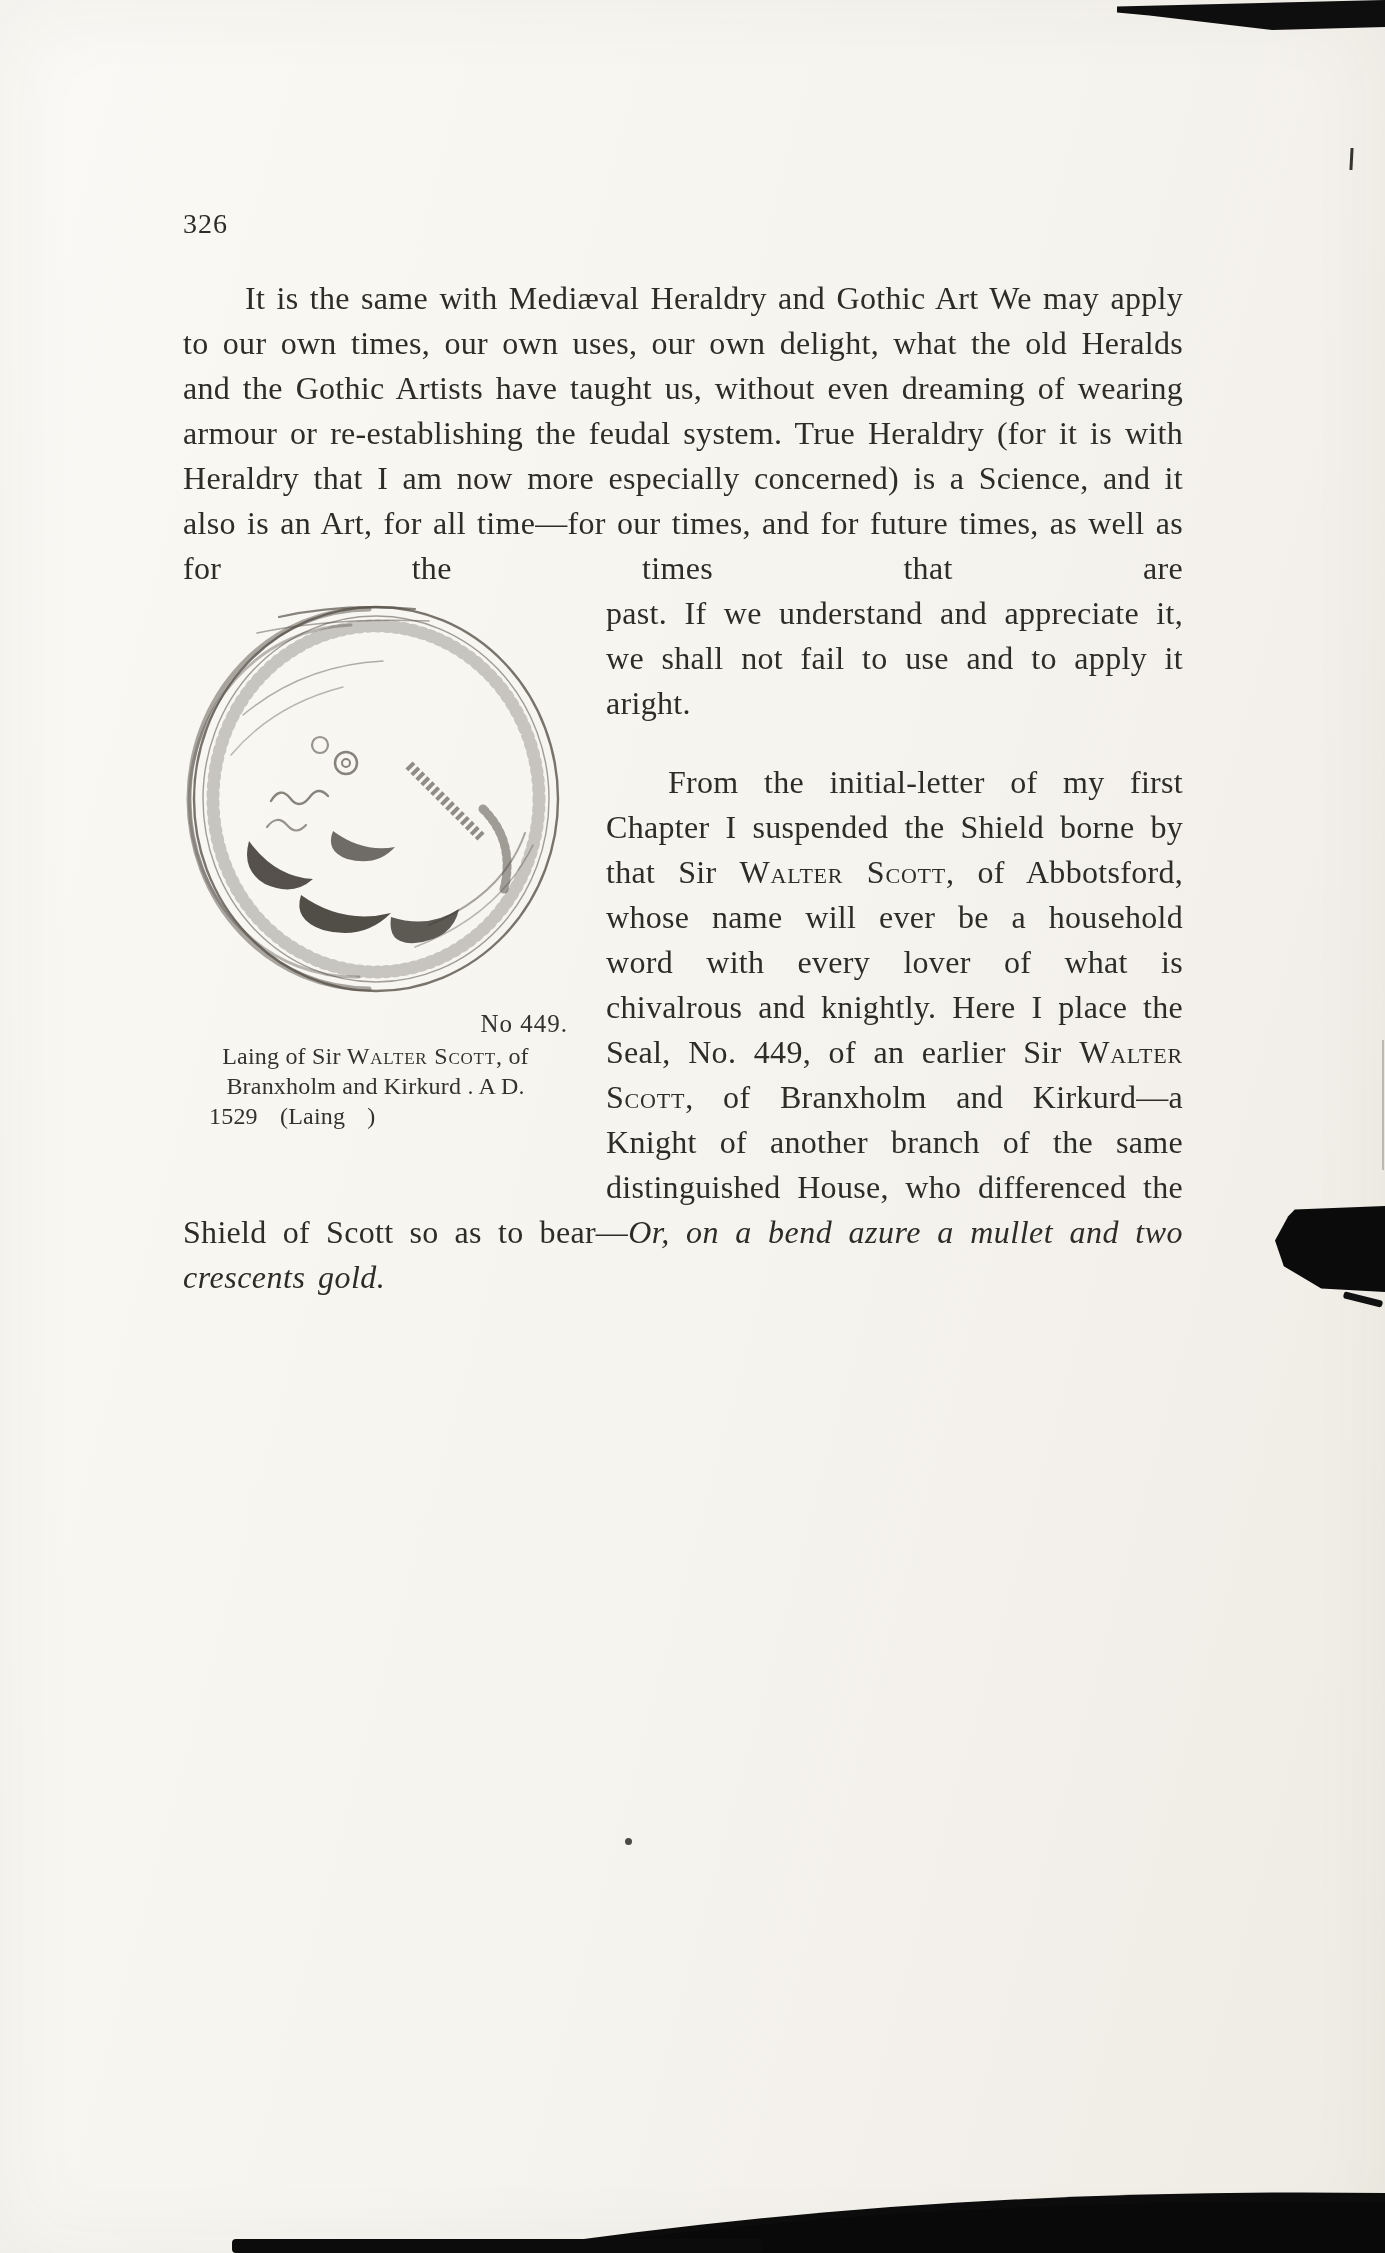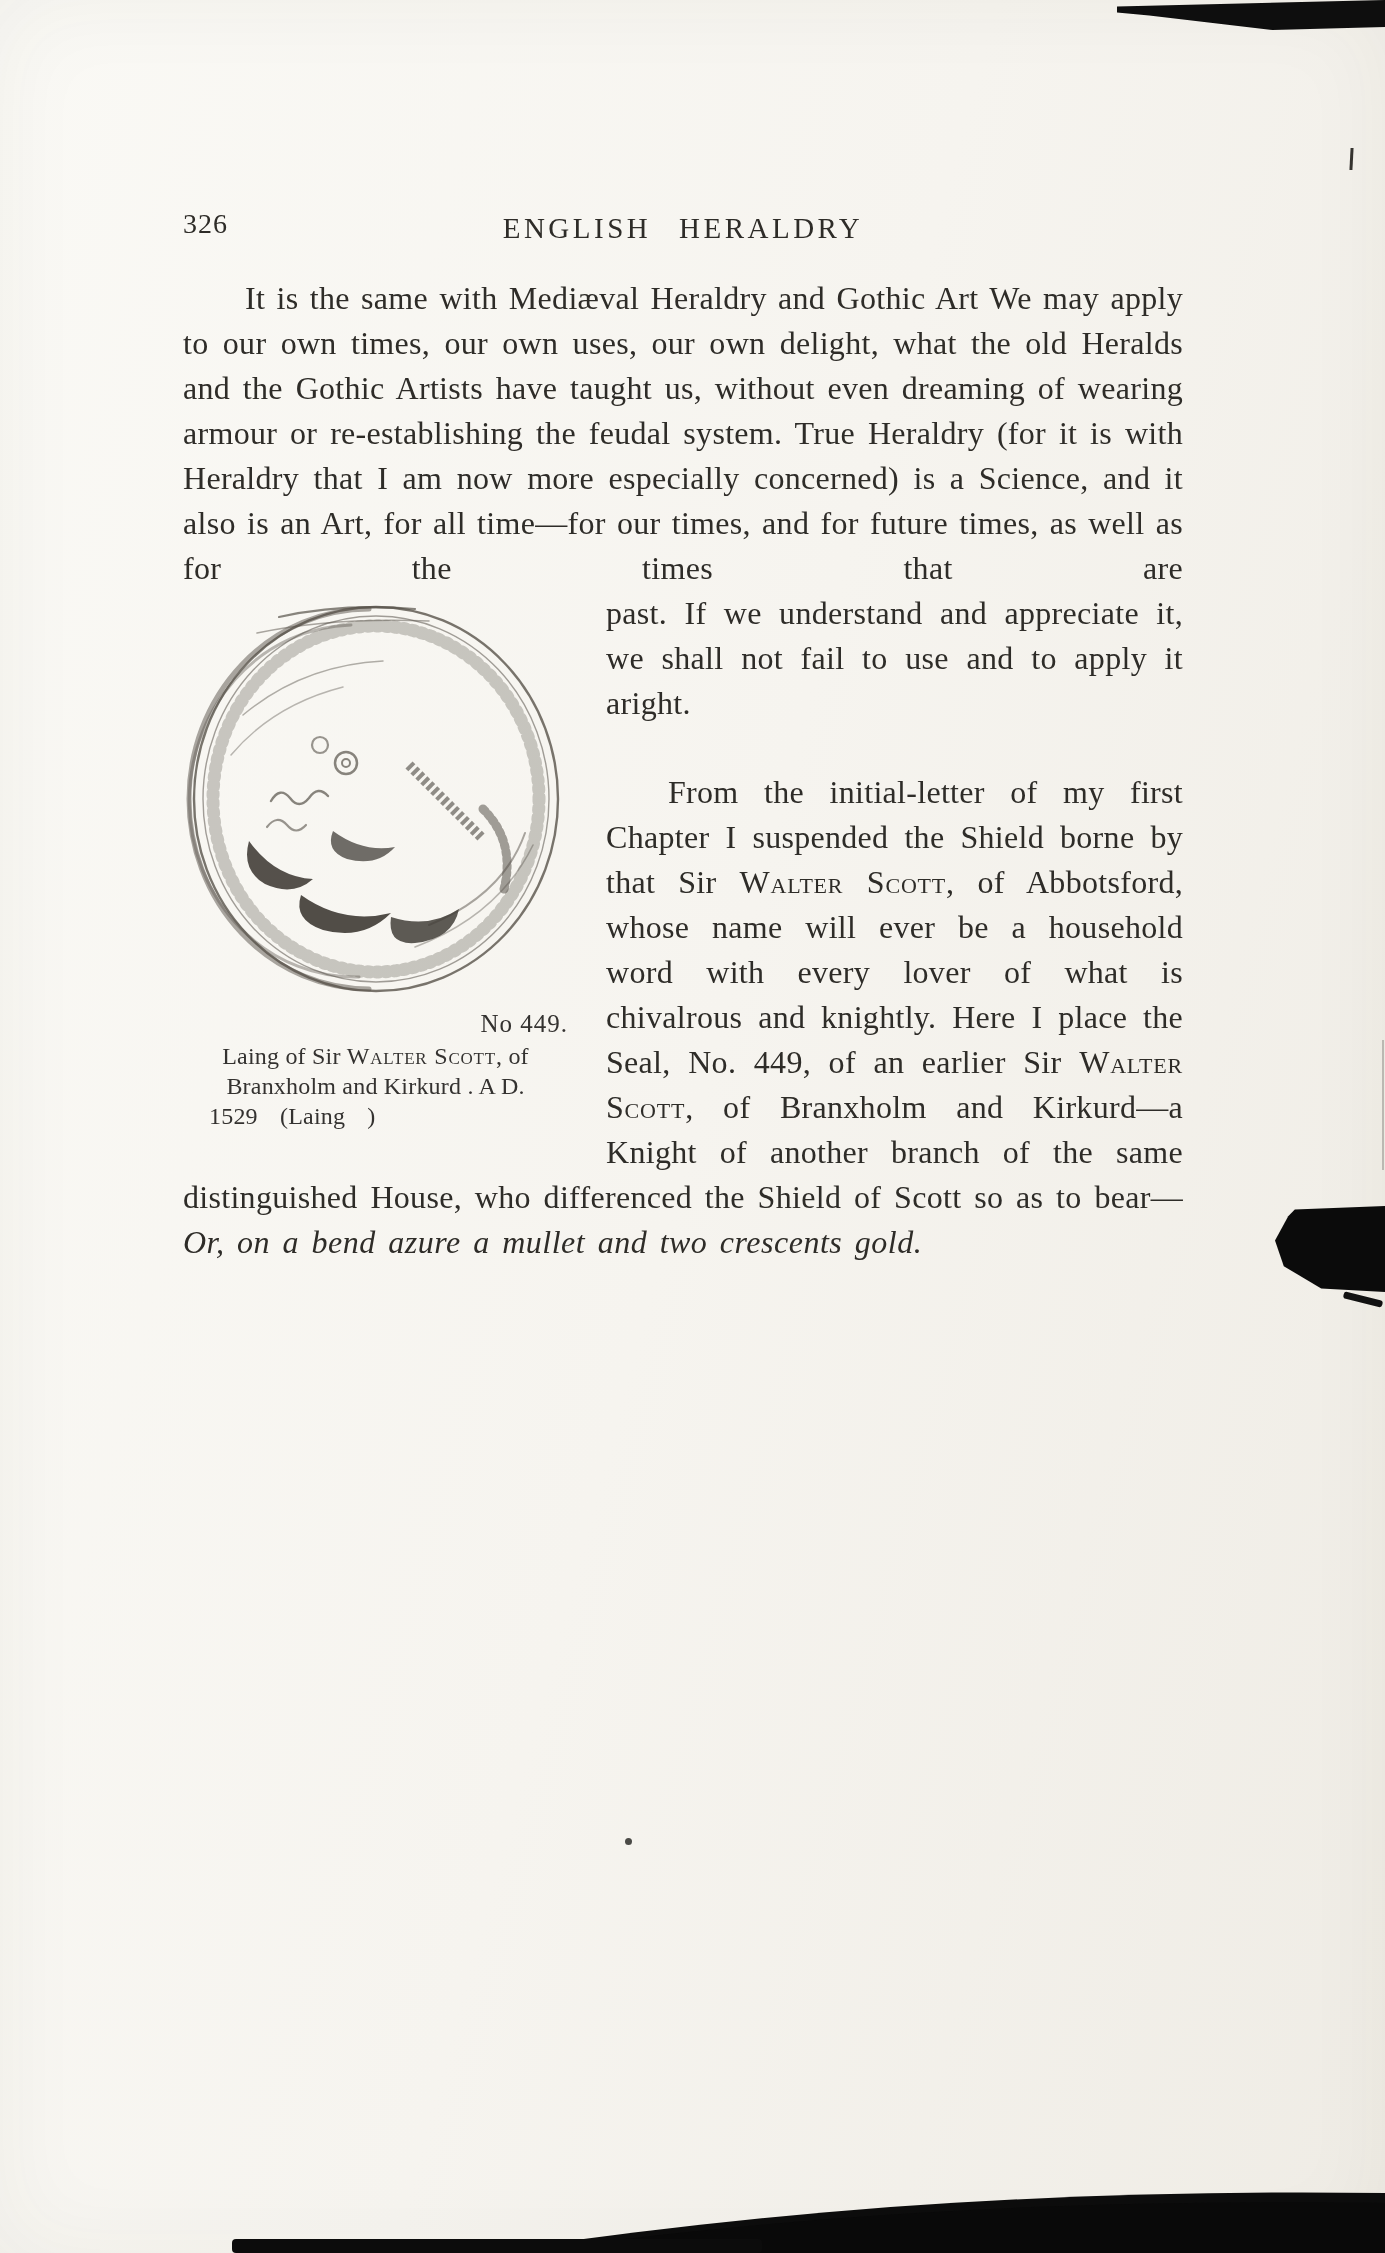--- a/index.html
+++ b/index.html
@@ -34,21 +34,21 @@
   
   .text-block {
     position: absolute; top: 276px; left: 183px; width: 1000px;
     font-size: 32px; line-height: 45px;
     text-align: justify;
     word-spacing: 2.5px; letter-spacing: 0.3px;
   }
   .para { margin: 0; }
   .indent { text-indent: 62px; }
   .force-just { text-align-last: justify; }
-  .para2 { margin-top: 44px; word-spacing: 4px; }
+  .para2 { margin-top: 34px; word-spacing: 4px; }
   .sc { font-variant: small-caps; letter-spacing: 0.8px; }
   .ital { font-style: italic; letter-spacing: 0.5px; }
 
   
   .seal-figure {
     float: left;
     width: 385px;
     margin: 4px 38px 40px 0;
     padding: 0;
   }
@@ -102,21 +102,20 @@
 </head>
 <body>
 
 <div class="page">
 
   <div class="artifact-top"></div>
   <div class="artifact-tick"></div>
 
   <header class="page-head">
     <span class="page-num">326</span>
-    <span class="running-head">ENGLISH HERALDRY</span>
   </header>
 
   <main class="text-block">
 
     <p class="para indent force-just">It is the same with Mediæval Heraldry and Gothic Art We may apply to our own times, our own uses, our own delight, what the old Heralds and the Gothic Artists have taught us, without even dreaming of wearing armour or re-establishing the feudal system. True Heraldry (for it is with Heraldry that I am now more especially concerned) is a Science, and it also is an Art, for all time—for our times, and for future times, as well as for the times that are</p>
 
     <div class="wrap-zone">
 
       <figure class="seal-figure">
         <svg viewBox="0 0 385 400" width="385" height="400" aria-hidden="true">

